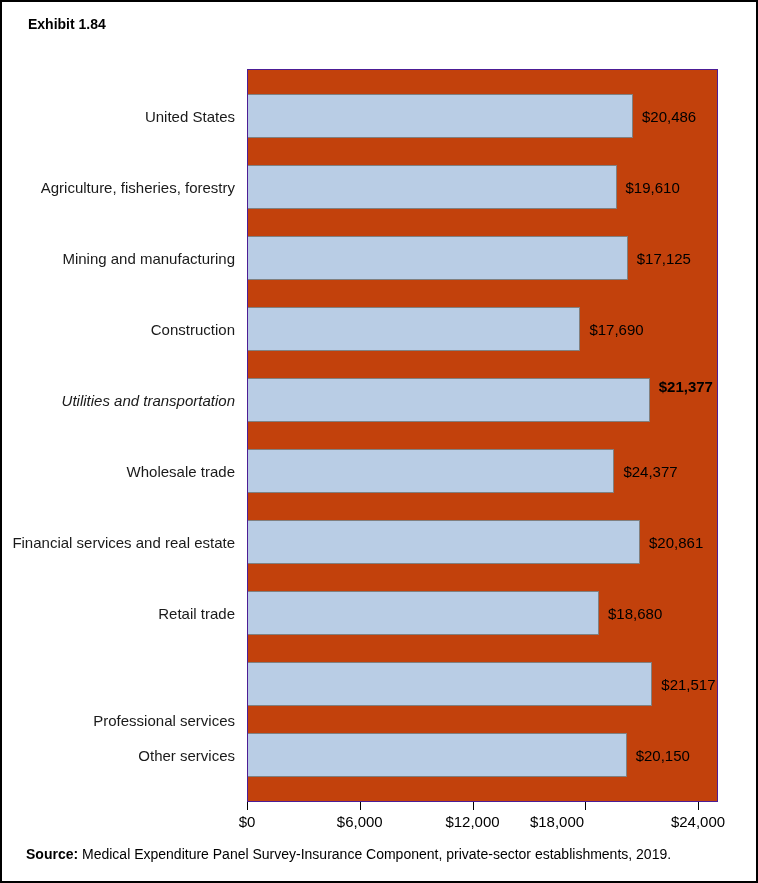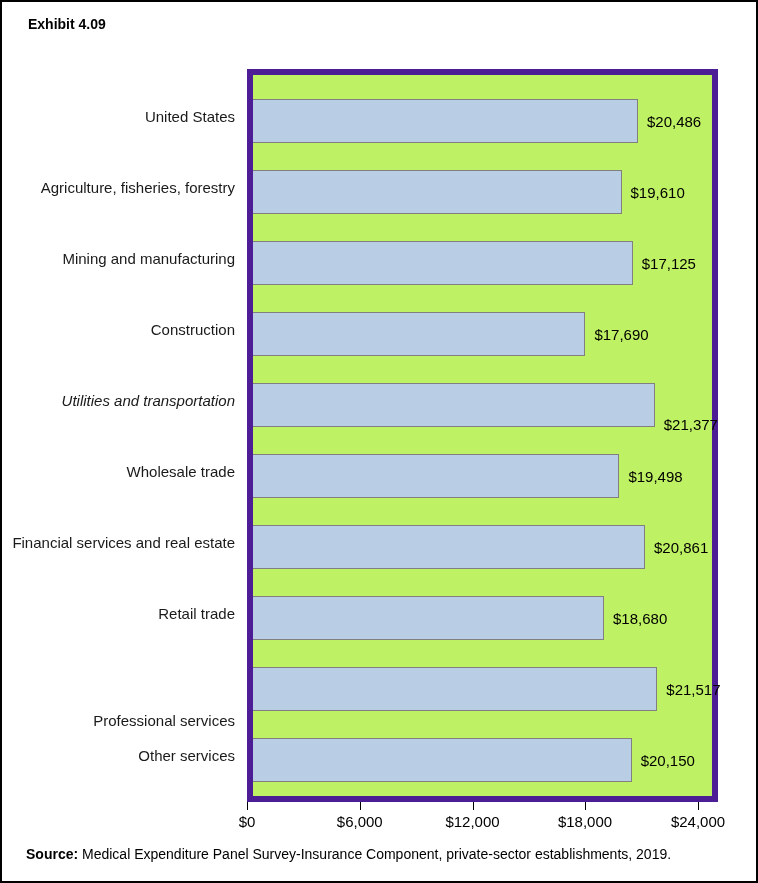--- a/index.html
+++ b/index.html
@@ -25,22 +25,22 @@
     line-height: 19px;
     white-space: nowrap;
   }
 
   .plot-area {
     position: absolute;
     left: 245px;
     top: 67px;
     width: 471px;
     height: 733px;
-    border: 6px solid #4c1d95;
-    background: #bef264;
+    border: 1px solid #4c1d95;
+    background: #c2410c;
   }
 
   .bar {
     position: absolute;
     left: 0;
     height: 44px;
     border-style: solid;
     border-width: 1.5px;
     border-left: none;
   }
@@ -88,36 +88,36 @@
     white-space: nowrap;
   }
   .source .bold { font-weight: bold; }
 </style>
 </head>
 <body>
 
 <div class="figure">
 
   <div class="title-block">
-    <div>Exhibit 4.09</div>
+    <div>Exhibit 1.84</div>
   </div>
 
   <div class="plot-area">
       <div class="bar" style="top: 24px; width: 384.966px; background: rgb(185, 205, 229); border-color: rgb(128, 128, 128);"></div>
       <div class="value-label" style="left: 393.966px; top: 46px;">$20,486</div>
       <div class="bar" style="top: 95px; width: 368.505px; background: rgb(185, 205, 229); border-color: rgb(128, 128, 128);"></div>
       <div class="value-label" style="left: 377.505px; top: 117px;">$19,610</div>
       <div class="bar" style="top: 166px; width: 379.704px; background: rgb(185, 205, 229); border-color: rgb(128, 128, 128);"></div>
       <div class="value-label" style="left: 388.704px; top: 188px;">$17,125</div>
       <div class="bar" style="top: 237px; width: 332.425px; background: rgb(185, 205, 229); border-color: rgb(128, 128, 128);"></div>
       <div class="value-label" style="left: 341.425px; top: 259px;">$17,690</div>
       <div class="bar" style="top: 308px; width: 401.709px; background: rgb(185, 205, 229); border-color: rgb(128, 128, 128);"></div>
-      <div class="value-label" style="left: 410.709px; top: 349px;">$21,377</div>
+      <div class="value-label" style="left: 410.709px; top: 316px; font-weight: bold;">$21,377</div>
       <div class="bar" style="top: 379px; width: 366.4px; background: rgb(185, 205, 229); border-color: rgb(128, 128, 128);"></div>
-      <div class="value-label" style="left: 375.4px; top: 401px;">$19,498</div>
+      <div class="value-label" style="left: 375.4px; top: 401px;">$24,377</div>
       <div class="bar" style="top: 450px; width: 392.013px; background: rgb(185, 205, 229); border-color: rgb(128, 128, 128);"></div>
       <div class="value-label" style="left: 401.013px; top: 472px;">$20,861</div>
       <div class="bar" style="top: 521px; width: 351.028px; background: rgb(185, 205, 229); border-color: rgb(128, 128, 128);"></div>
       <div class="value-label" style="left: 360.028px; top: 543px;">$18,680</div>
       <div class="bar" style="top: 592px; width: 404.34px; background: rgb(185, 205, 229); border-color: rgb(128, 128, 128);"></div>
       <div class="value-label" style="left: 413.34px; top: 614px;">$21,517</div>
       <div class="bar" style="top: 663px; width: 378.652px; background: rgb(185, 205, 229); border-color: rgb(128, 128, 128);"></div>
       <div class="value-label" style="left: 387.652px; top: 685px;">$20,150</div>
     </div>
 
@@ -135,20 +135,20 @@
     </div>
 
   <div>
       <div class="tick" style="left: 245px;"></div>
       <div class="tick-label" style="left: 245px;">$0</div>
       <div class="tick" style="left: 357.75px;"></div>
       <div class="tick-label" style="left: 357.75px;">$6,000</div>
       <div class="tick" style="left: 470.5px;"></div>
       <div class="tick-label" style="left: 470.5px;">$12,000</div>
       <div class="tick" style="left: 583.25px;"></div>
-      <div class="tick-label" style="left: 583px; text-align: right;">$18,000</div>
+      <div class="tick-label" style="left: 555px; text-align: right;">$18,000</div>
       <div class="tick" style="left: 696px;"></div>
       <div class="tick-label" style="left: 696px;">$24,000</div>
     </div>
 
   <div class="source"><span class="bold">Source:</span><span> Medical Expenditure Panel Survey-Insurance Component, private-sector establishments, 2019.</span></div>
 
 </div>
 
 </body></html>

